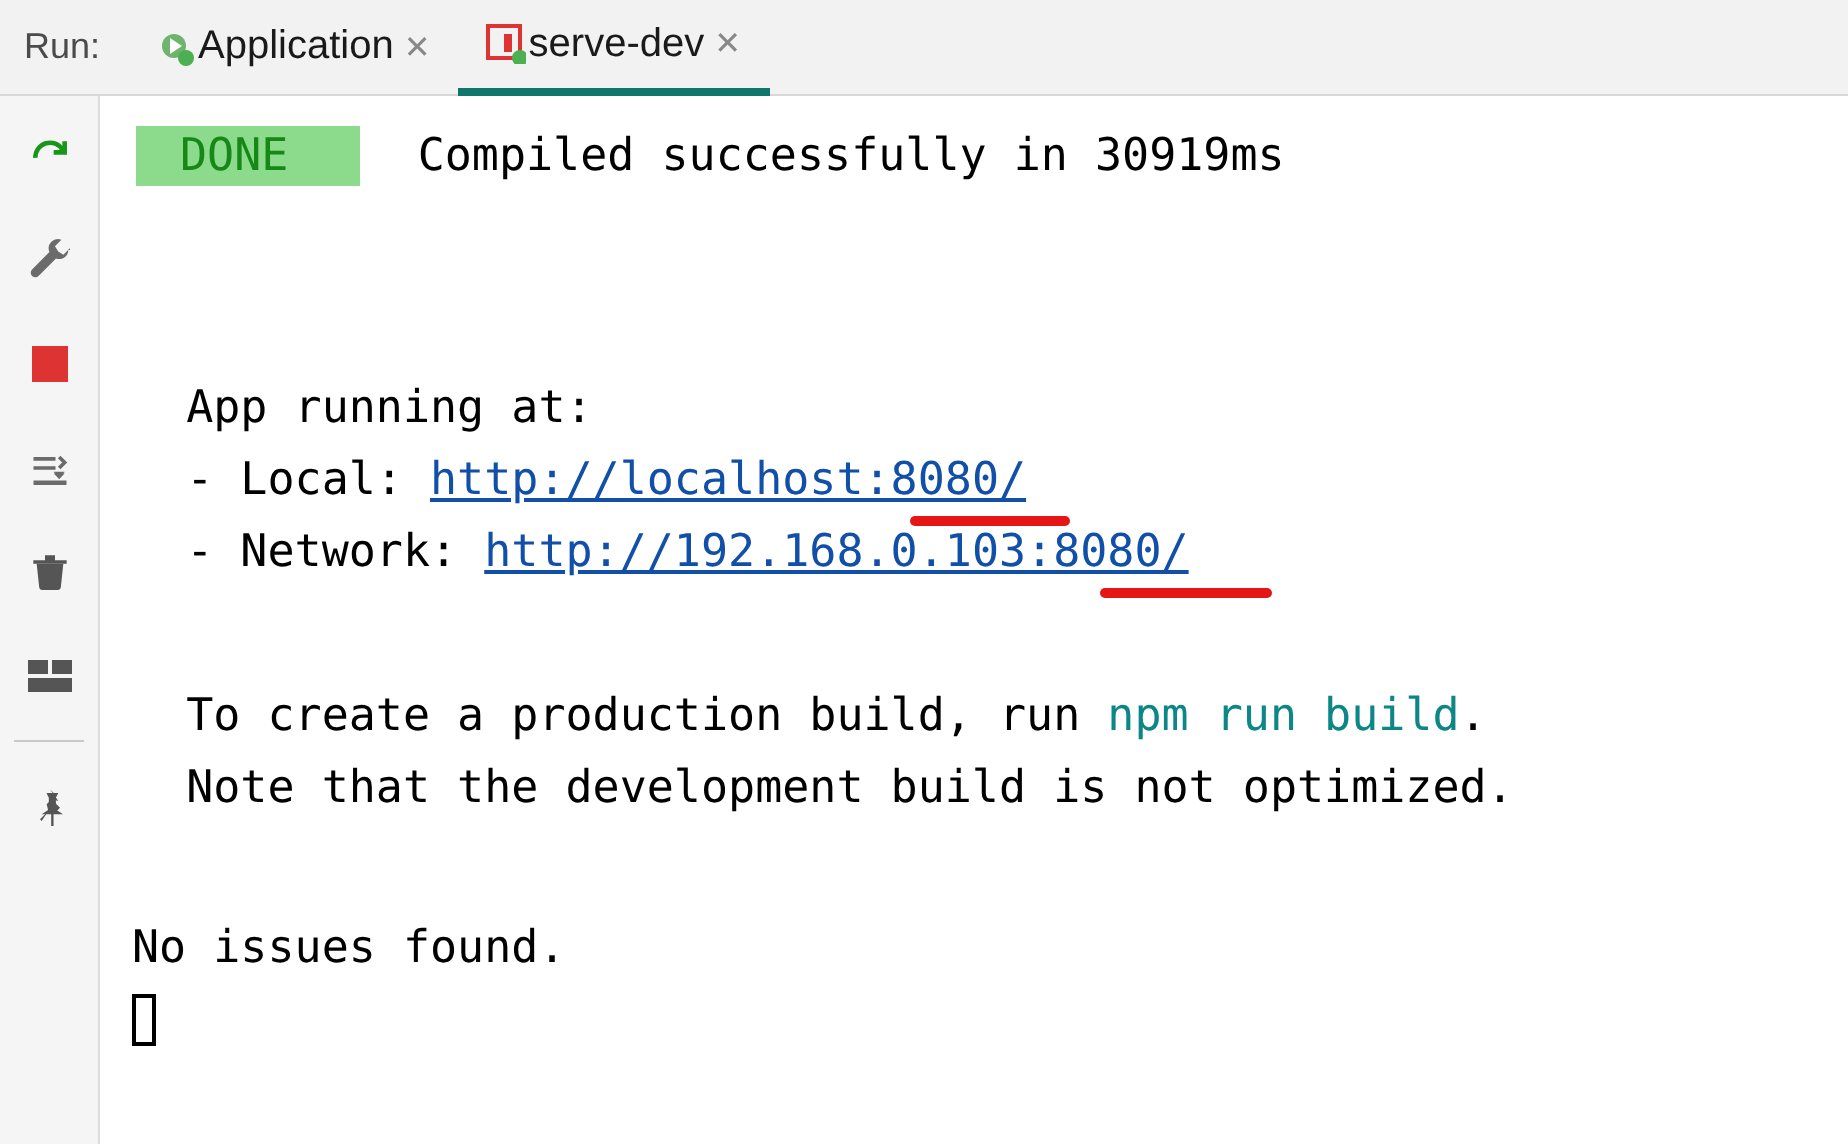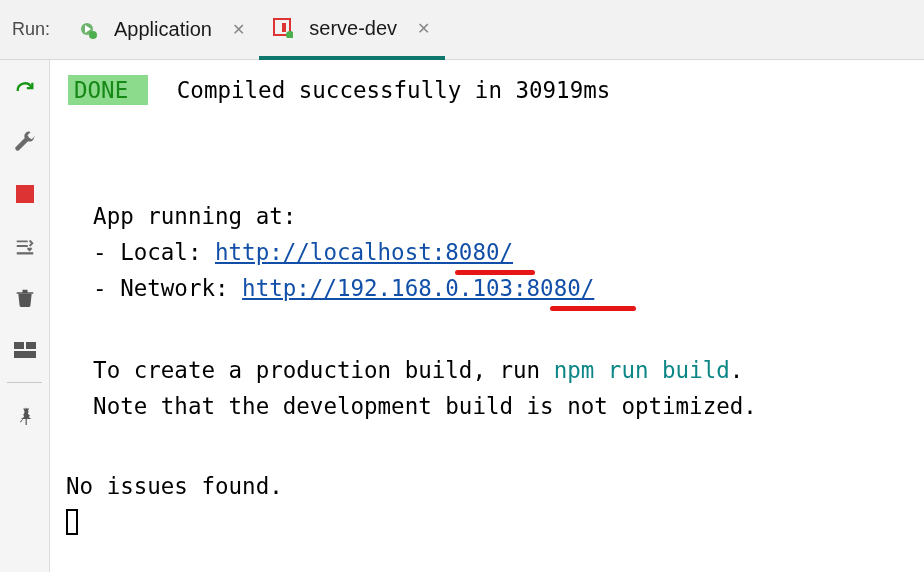--- a/index.html
+++ b/index.html
@@ -8,39 +8,39 @@
       height: 572px;
       background: #f2f2f2;
       font-family: -apple-system, BlinkMacSystemFont, "Segoe UI", sans-serif;
       overflow: hidden;
       display: flex;
       flex-direction: column;
     }
     .header {
       display: flex;
       align-items: center;
-      height: 60px;
+      height: 48px;
       padding-left: 6px;
       gap: 8px;
       border-bottom: 1px solid #d8d8d8;
     }
     .run-label {
       font-size: 18px;
       color: #4b4b4b;
       padding: 0 6px;
     }
     .tabs {
       display: flex;
       align-items: stretch;
       height: 100%;
     }
     .tab {
       display: flex;
       align-items: center;
-      gap: 16px;
+      gap: 1px;
       padding: 0 14px;
       font-size: 20px;
       color: #1a1a1a;
       cursor: pointer;
       position: relative;
     }
     .tab.active {
       border-bottom: 4px solid #0f766e;
       margin-bottom: -1px;
     }
@@ -92,21 +92,21 @@
       padding: 12px 4px 0 16px;
       font-family: "Menlo", "Consolas", monospace;
       font-size: 22.5px;
       line-height: 1.6;
       color: #000;
       overflow: hidden;
     }
     .done-badge {
       background: #8cda8c;
       color: #168816;
-      padding: 2px 6px;
+      padding: 2px 22px;
       font-weight: 400;
       margin: 0 2px;
     }
     .green { color: #000000; }
     .blue-link {
       color: #114fa8;
       text-decoration: underline;
       text-decoration-color: #114fa8;
       position: relative;
       display: inline-block;

